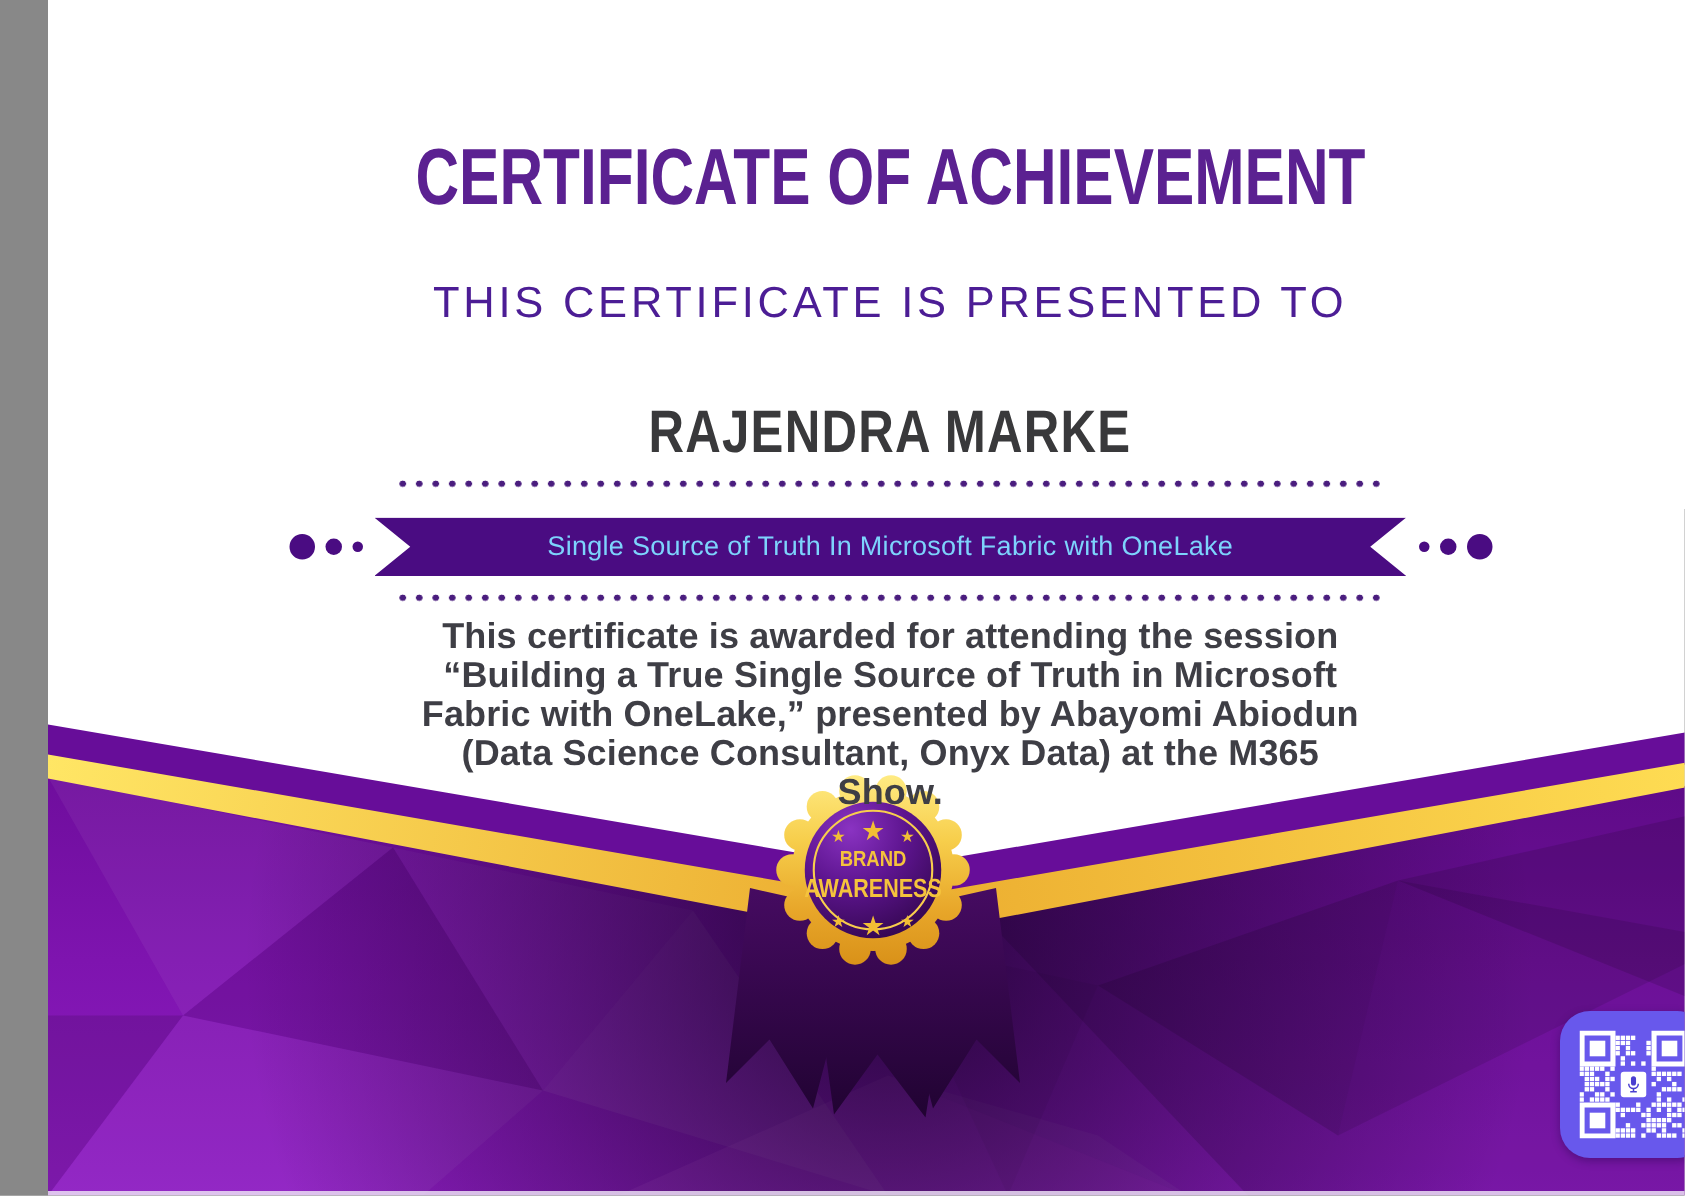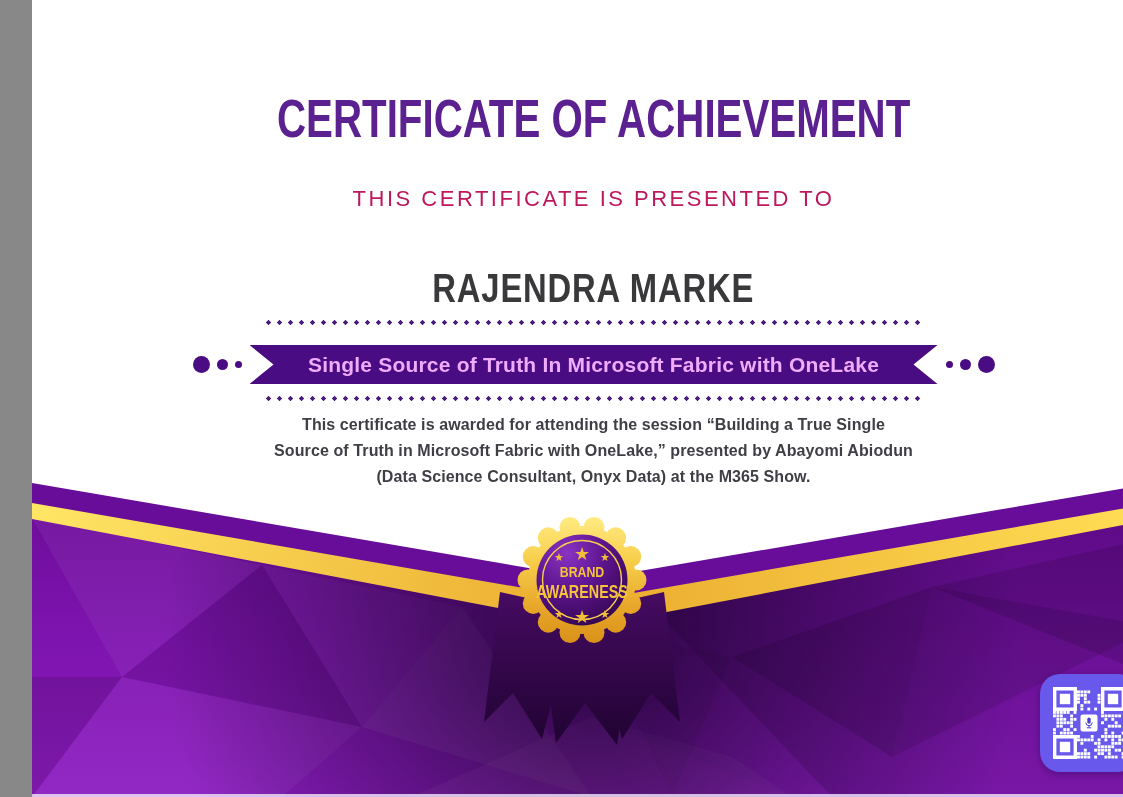--- a/index.html
+++ b/index.html
@@ -8,21 +8,21 @@
     overflow:hidden;font-family:"Liberation Sans",sans-serif;margin-left:32px;
   }
   .abs{position:absolute;left:0;width:100%;display:flex;justify-content:center;}
   .title{
     font-weight:800;font-size:53px;line-height:1;color:var(--title-purple,#5B2191);
     transform:scaleX(.76);transform-origin:center;white-space:nowrap;letter-spacing:0px;
   }
   .title-wrap{top:92px;z-index:2;}
   .presented-wrap{top:186px;z-index:2;}
   .presented{
-    font-size:22px;letter-spacing:2.5px;color:#be185d;font-weight:400;white-space:nowrap;
+    font-size:29px;letter-spacing:2.5px;color:#4c1d95;font-weight:400;white-space:nowrap;
   }
   .name-wrap{top:268px;z-index:2;}
   .name{
     font-weight:800;font-size:40px;line-height:1;color:#39393b;
     transform:scaleX(.82);transform-origin:center;letter-spacing:1px;white-space:nowrap;
   }
   .dotted{
     position:absolute;left:50%;transform:translateX(-50%);
     width:662px;height:5px;z-index:2;
     background-image:radial-gradient(circle,var(--dot-purple,#4A1D7E) 2px,transparent 2.3px);
@@ -37,25 +37,25 @@
   .side-dots{display:flex;align-items:center;gap:7px;}
   .dot{border-radius:50%;background:var(--ribbon-purple,#4A0C82);}
   .dot-lg{width:17px;height:17px;}
   .dot-md{width:11px;height:11px;}
   .dot-sm{width:7px;height:7px;}
   .ribbon{
     width:688px;height:39px;background:var(--ribbon-purple,#4A0C82);
     clip-path:polygon(0 0,100% 0,calc(100% - 24px) 50%,100% 100%,0 100%,24px 50%);
     display:flex;align-items:center;justify-content:center;
   }
-  .ribbon-text{color:#f0abfc;font-size:21px;font-weight:700;letter-spacing:.2px;}
+  .ribbon-text{color:#7dd3fc;font-size:18px;font-weight:400;letter-spacing:.2px;}
   .desc-wrap{position:absolute;top:412px;left:50%;transform:translateX(-50%);
     width:640px;z-index:2;text-align:center;}
   .desc{
-    font-size:16px;line-height:26px;color:#3e3e45;font-weight:600;letter-spacing:.1px;
+    font-size:24px;line-height:26px;color:#3e3e45;font-weight:600;letter-spacing:.1px;
   }
   .bottom-art{position:absolute;top:427px;left:0;width:1123px;height:370px;z-index:1;}
   .qr-tile{
     position:absolute;left:1008px;top:674px;width:98px;height:98px;z-index:3;
     background:var(--qr-tile,#6858EC);border-radius:20px;
     display:flex;align-items:center;justify-content:center;
     box-shadow:0 2px 6px rgba(20,0,60,.35);
   }
   .bottom-edge{
     position:absolute;left:0;bottom:0;width:100%;height:3px;z-index:4;

